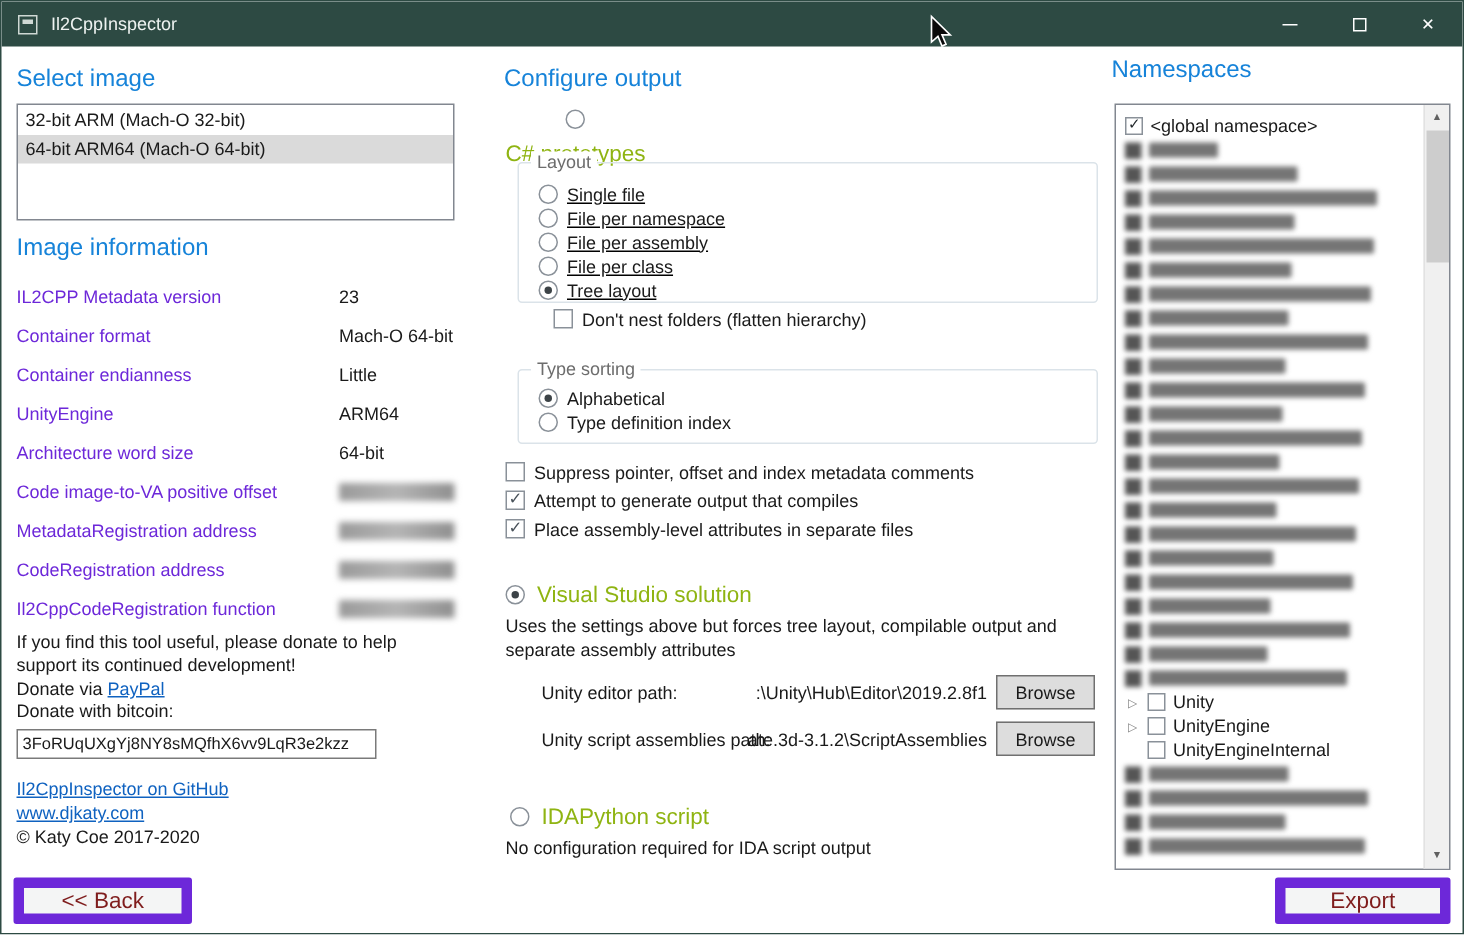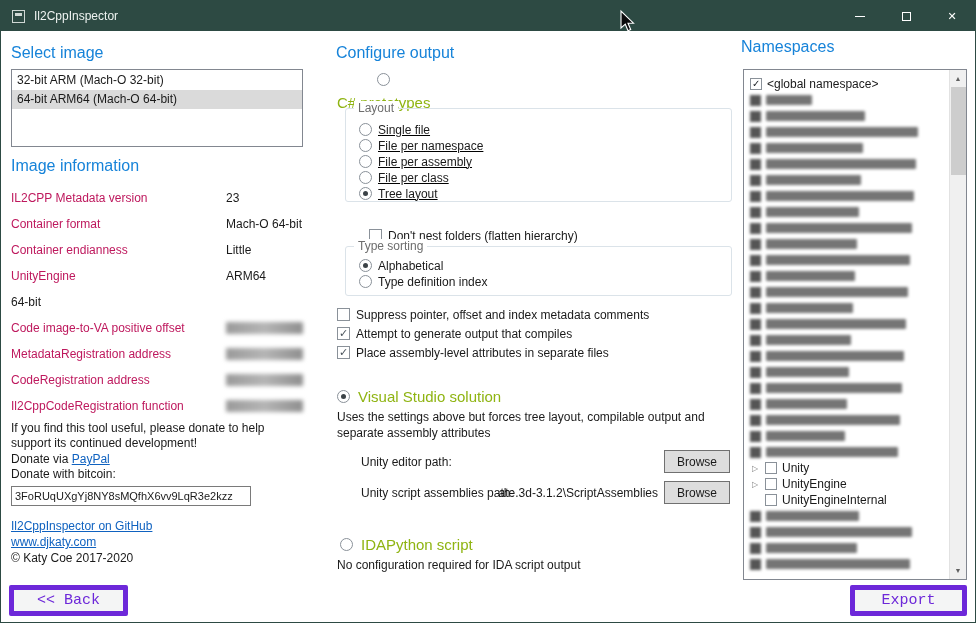--- a/index.html
+++ b/index.html
@@ -20,31 +20,31 @@
   .heading { position:absolute; font-size:16px; color:#1683d9; }
   .txt12 { font-size:12px; color:#1a1a1a; }
 
   
   .listbox { position:absolute; left:10px; top:68px; width:292px; height:78px; border:1px solid #828790; background:#fff; padding-top:1px; overflow:hidden; }
   .list-item { height:19px; line-height:19px; font-size:12px; padding-left:5px; color:#1a1a1a; }
   .list-item.selected { background:#dadada; }
 
   .info-table { position:absolute; left:10px; top:184px; width:292px; }
   .info-row { display:flex; align-items:center; height:26px; }
-  .info-label { flex:0 0 215px; font-size:12px; color:#be185d; }
+  .info-label { flex:0 0 215px; font-size:12px; color:#6d28d9; }
   .info-value { font-size:12px; color:#1a1a1a; }
   .blur-bar { display:inline-block; width:78px; height:12px; background:linear-gradient(90deg,#9a9a9a,#b5b5b5,#8f8f8f); filter:blur(2px); border-radius:1px; }
 
   .donate-block { position:absolute; left:10px; top:420px; width:292px; font-size:12px; line-height:15px; color:#1a1a1a; }
   .link { color:#0f62c0; text-decoration:underline; cursor:pointer; }
   .bitcoin-input { position:absolute; left:10px; top:485px; width:240px; height:20px; border:1px solid #7a7a7a; font-family:"Liberation Sans", sans-serif; font-size:11px; padding:0 3px; color:#1a1a1a; background:#fff; }
   .link-line { position:absolute; left:10px; font-size:12px; }
   .copyright { position:absolute; left:10px; top:550px; font-size:12px; color:#1a1a1a; }
 
-  .big-button { position:absolute; height:31px; background:#f4f5f5; border:5px solid #6d28d9; border-radius:2px; color:#6d28d9; font-size:15px; font-family:Liberation Mono, monospace; display:flex; align-items:center; justify-content:center; cursor:pointer; }
+  .big-button { position:absolute; height:31px; background:#f4f5f5; border:7px solid #6d28d9; border-radius:2px; color:#7f1d1d; font-size:15px; font-family:Liberation Sans, sans-serif; display:flex; align-items:center; justify-content:center; cursor:pointer; }
 
   
   .opt-row { display:flex; align-items:center; gap:6px; height:15px; font-size:12px; color:#1a1a1a; }
   .radio { width:13px; height:13px; border:1px solid #8a9199; border-radius:50%; background:#fff; position:relative; flex:0 0 auto; }
   .radio.selected::after { content:''; position:absolute; left:3px; top:3px; width:5px; height:5px; border-radius:50%; background:#3c4347; }
   .cb { width:13px; height:13px; border:1px solid #8a9199; background:#fff; position:relative; flex:0 0 auto; }
   .cb.checked::after { content:'\2713'; position:absolute; left:1px; top:-1px; font-size:11px; line-height:13px; color:#49525a; }
   .cb.small { width:12px; height:12px; }
   .cb.small.checked::after { font-size:10px; line-height:12px; color:#23282c; }
 
@@ -122,20 +122,21 @@
       </div>
       <div class="info-row">
         <span class="info-label">Container endianness</span>
         <span class="info-value">Little</span>
       </div>
       <div class="info-row">
         <span class="info-label">UnityEngine</span>
         <span class="info-value">ARM64</span>
       </div>
       <div class="info-row">
+        <span class="info-label">Architecture word size</span>
         <span class="info-value">64-bit</span>
       </div>
       <div class="info-row">
         <span class="info-label">Code image-to-VA positive offset</span>
         <span class="blur-bar"></span>
       </div>
       <div class="info-row">
         <span class="info-label">MetadataRegistration address</span>
         <span class="blur-bar"></span>
       </div>
@@ -190,21 +191,21 @@
           <span class="radio"></span>
           <span>File per class</span>
         </div>
         <div class="opt-row">
           <span class="radio selected"></span>
           <span>Tree layout</span>
         </div>
       </div>
   </div>
 
-  <div class="opt-row" style="position:absolute; left:336px; top:227px;padding-left:32px;">
+  <div class="opt-row" style="position:absolute; left:336px; top:204px;padding-left:32px;">
     <span class="cb"></span>
     <span>Don't nest folders (flatten hierarchy)</span>
   </div>
 
   <div class="groupbox" style="left:344px; top:245px; width:387px; height:50px;">
     <span class="groupbox-title">Type sorting</span>
     <div class="radio-col" style="padding-top:11px;">
         <div class="opt-row">
           <span class="radio selected"></span>
           <span>Alphabetical</span>
@@ -231,20 +232,21 @@
       </div>
     </div>
 
   <div class="green-row" style="left:336px; top:386px;">
     <span class="radio selected"></span>
     <span class="green-label">Visual Studio solution</span>
   </div>
   <div class="txt12" style="position:absolute; left:336px; top:408px; width:398px; line-height:16px;">Uses the settings above but forces tree layout, compilable output and separate assembly attributes</div>
 
   <div class="path-label" style="left:360px; top:454px;">Unity editor path:</div>
+  <div class="path-value" style="left:455px; top:454px;">:\Unity\Hub\Editor\2019.2.8f1</div>
   <button class="browse-btn" style="left:663px; top:449px;">Browse</button>
 
   <div class="path-label" style="left:360px; top:485px;">Unity script assemblies path:</div>
   <div class="path-value" style="left:455px; top:485px;">ate.3d-3.1.2\ScriptAssemblies</div>
   <button class="browse-btn" style="left:663px; top:480px;">Browse</button>
 
   <div class="green-row" style="left:339px; top:534px;">
     <span class="radio"></span>
     <span class="green-label">IDAPython script</span>
   </div>

